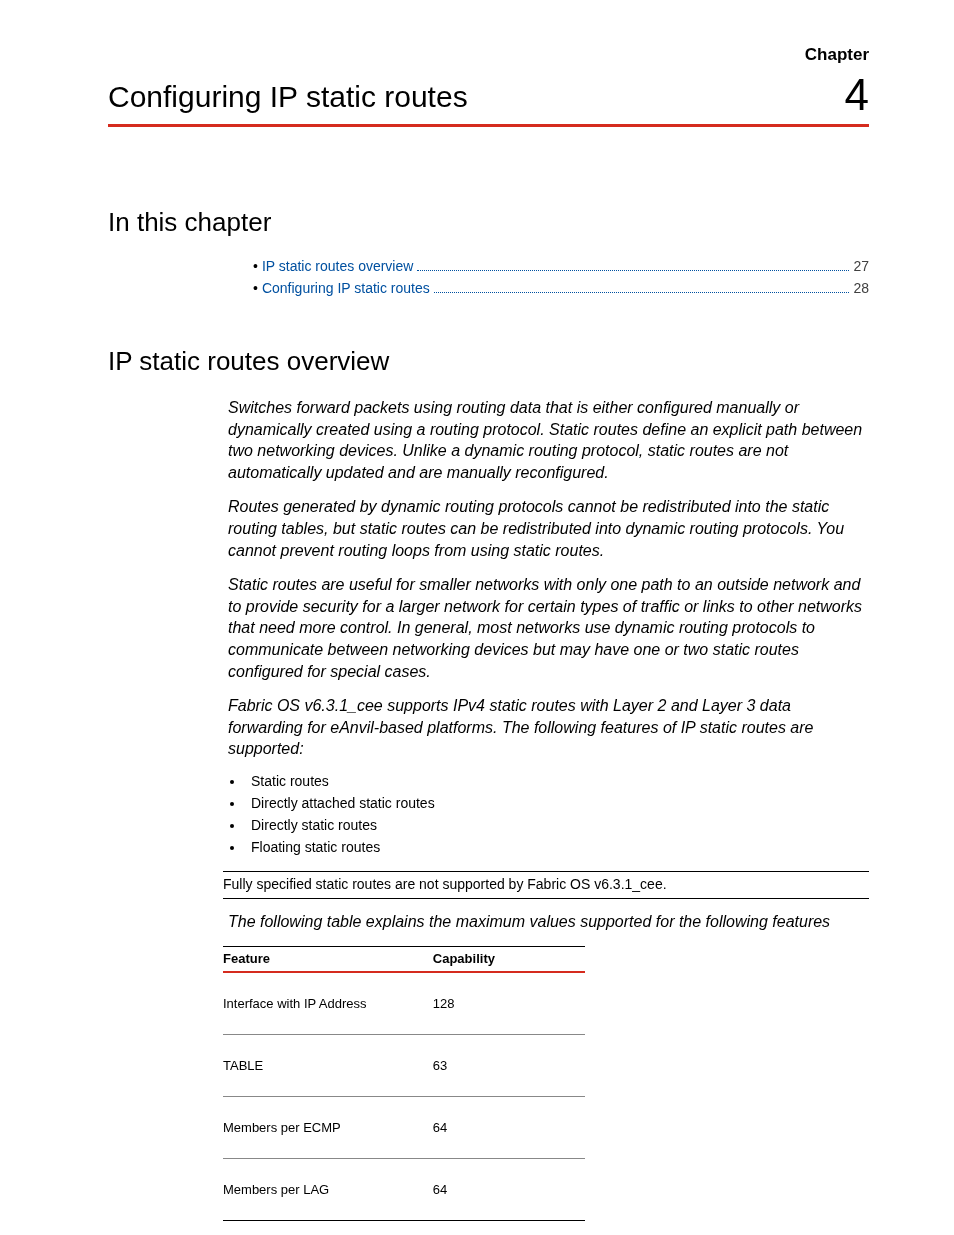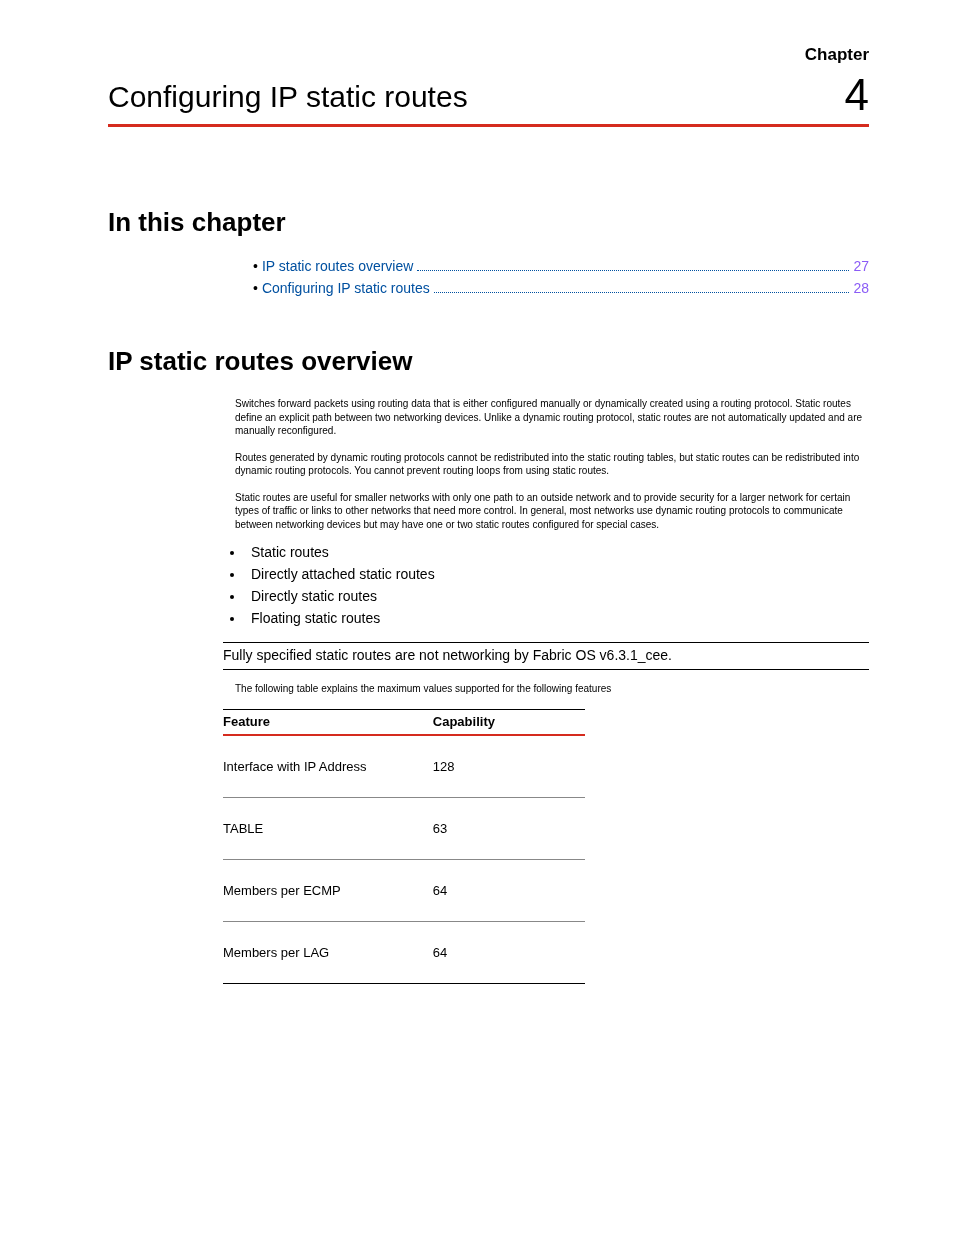--- a/index.html
+++ b/index.html
@@ -38,21 +38,21 @@
   }
   .chapter-title {
     font-size: 30px;
     font-weight: normal;
     font-family: "Arial Narrow", Arial, sans-serif;
     letter-spacing: 0;
     margin: 0;
   }
   .section-heading {
     font-size: 26px;
-    font-weight: bold;
+    font-weight: normal;
     font-family: "Arial Narrow", Arial, sans-serif;
     margin: 0 0 20px 0;
   }
   .toc {
     margin: 0 0 50px 145px;
     font-size: 14px;
   }
   .toc-row {
     display: flex;
     align-items: baseline;
@@ -66,29 +66,30 @@
     color: #0050a0;
     white-space: nowrap;
   }
   .toc-dots {
     flex: 1;
     border-bottom: 1.5px dotted #0050a0;
     margin: 0 4px 3px 4px;
     min-width: 10px;
   }
   .toc-page {
-    color: #8b5cf6;
+    color: #404040;
   }
   .body-block {
     margin-left: 115px;
   }
   .para {
-    font-size: 10px;
+    font-size: 16px;
     line-height: 1.35;
-    margin: 0 0 13px 12px;
+    margin: 0 0 13px 5px;
+    font-style: italic;
   }
   ul.feature-list {
     margin: 0 0 16px 0;
     padding-left: 22px;
     font-size: 14px;
   }
   ul.feature-list li {
     margin-bottom: 6px;
     padding-left: 6px;
   }
@@ -175,30 +176,31 @@
       <span class="toc-page">28</span>
     </div>
   </div>
 
   <h2 class="section-heading">IP static routes overview</h2>
 
   <div class="body-block">
     <p class="para">Switches forward packets using routing data that is either configured manually or dynamically created using a routing protocol. Static routes define an explicit path between two networking devices. Unlike a dynamic routing protocol, static routes are not automatically updated and are manually reconfigured.</p>
     <p class="para">Routes generated by dynamic routing protocols cannot be redistributed into the static routing tables, but static routes can be redistributed into dynamic routing protocols. You cannot prevent routing loops from using static routes.</p>
     <p class="para">Static routes are useful for smaller networks with only one path to an outside network and to provide security for a larger network for certain types of traffic or links to other networks that need more control. In general, most networks use dynamic routing protocols to communicate between networking devices but may have one or two static routes configured for special cases.</p>
+    <p class="para">Fabric OS v6.3.1_cee supports IPv4 static routes with Layer 2 and Layer 3 data forwarding for eAnvil-based platforms. The following features of IP static routes are supported:</p>
 
     <ul class="feature-list">
       <li>Static routes</li>
       <li>Directly attached static routes</li>
       <li>Directly static routes</li>
       <li>Floating static routes</li>
     </ul>
 
     <div class="note-block">
-      <p class="note-text">Fully specified static routes are not networking by Fabric OS v6.3.1_cee.</p>
+      <p class="note-text">Fully specified static routes are not supported by Fabric OS v6.3.1_cee.</p>
     </div>
 
     <p class="para">The following table explains the maximum values supported for the following features</p>
 
 
     <table class="cap-table">
       <thead>
         <tr>
           <th>Feature</th>
           <th>Capability</th>

